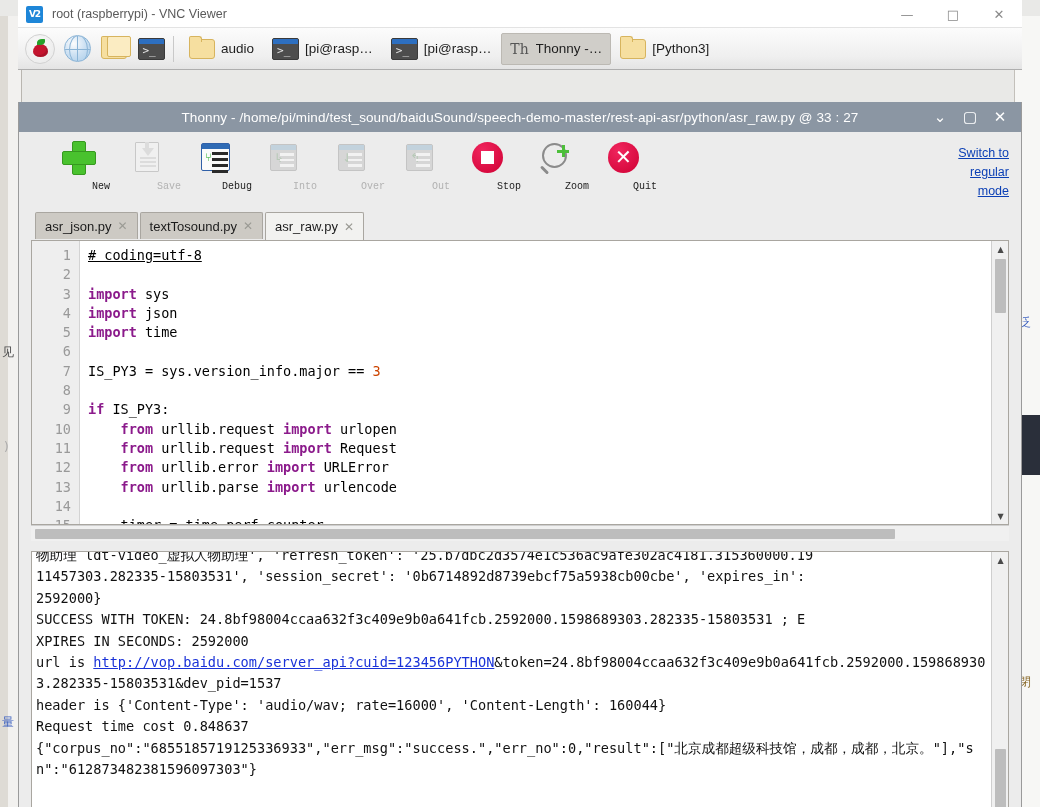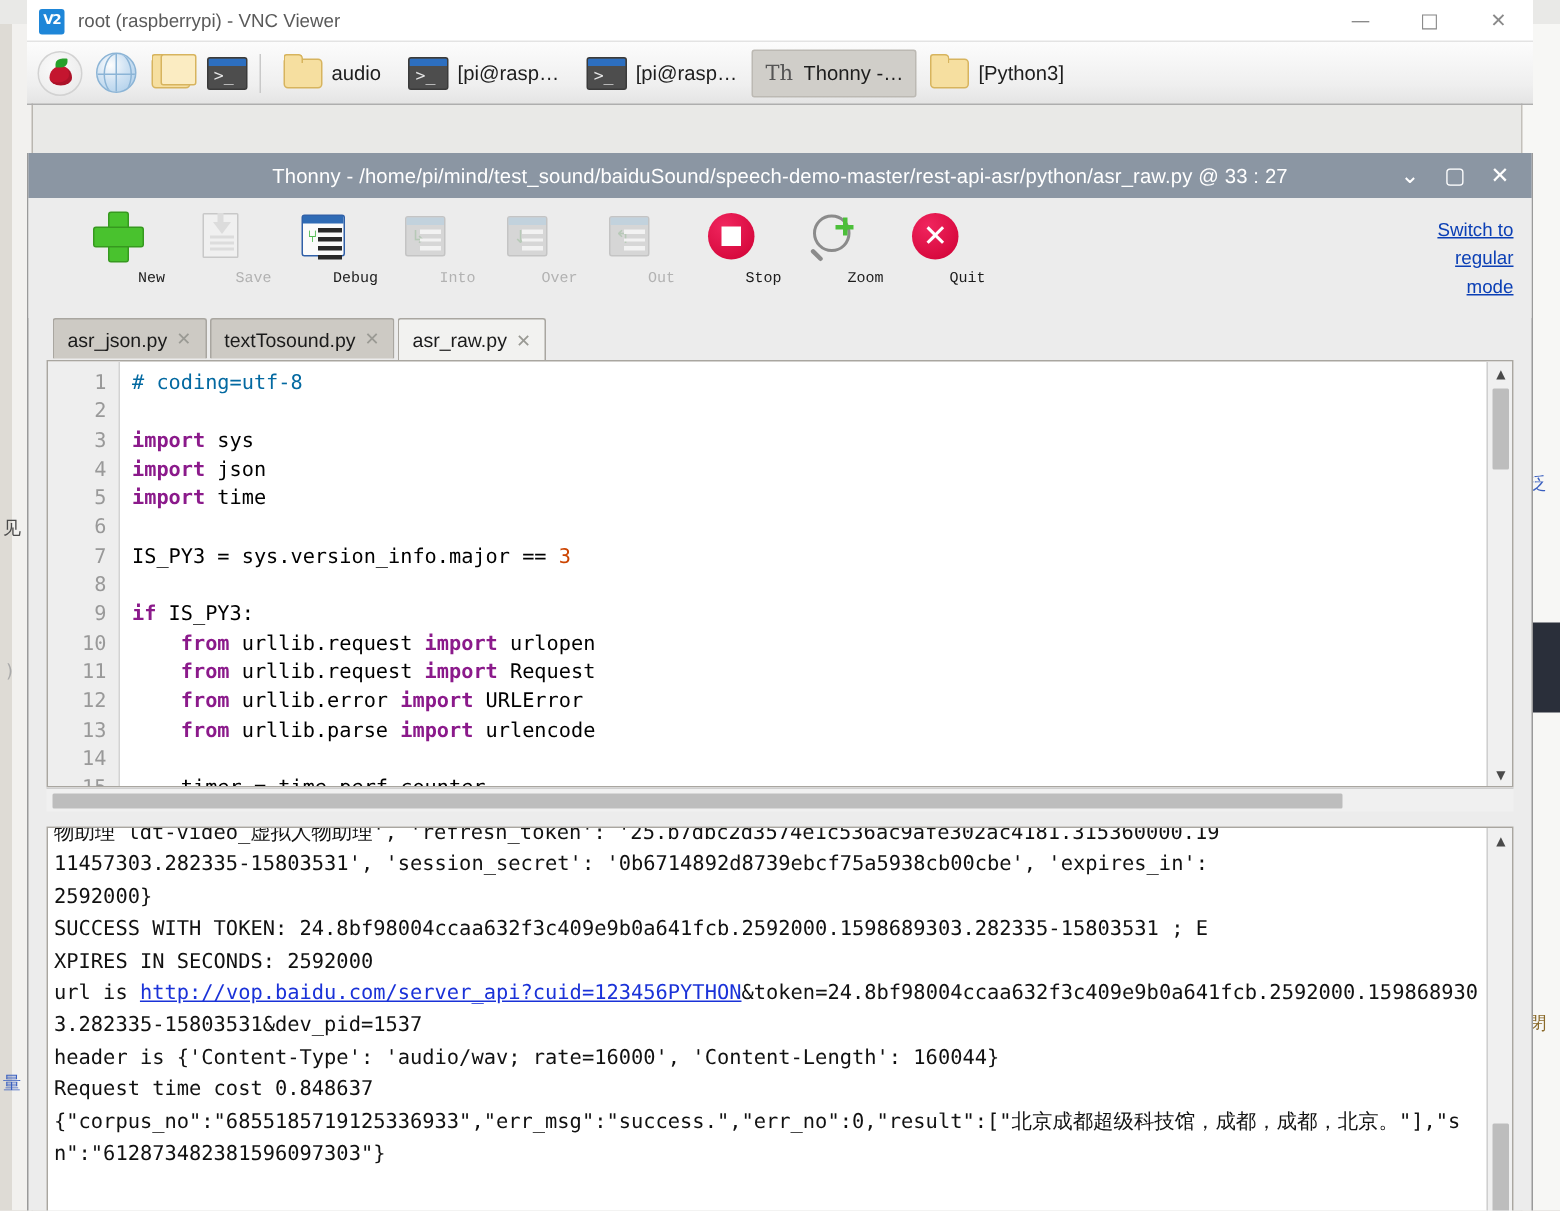--- a/index.html
+++ b/index.html
@@ -340,21 +340,21 @@
   #gutter div{
     font-family:"DejaVu Sans Mono", monospace; font-size:13.5px;
     line-height:19.3px; color:#999; padding-right:8px;
   }
   #code{
     flex:1; padding:5px 0 0 8px; overflow:hidden;
     font-family:"DejaVu Sans Mono", monospace; font-size:13.5px;
     line-height:19.3px; color:#000; white-space:pre;
   }
   .kw{ color:#8b1a8b; font-weight:bold; }
-  .cmt{ color:#0369a1; }
+  .cmt{ color:#000000;text-decoration:underline; }
   .num{ color:#cc4400; }
   
   .vsb{
     width:17px; background:#f0f0f0; border-left:1px solid #cfcfcf;
     position:relative; flex:none;
   }
   .vsb .arr{
     position:absolute; left:0; width:17px; height:16px;
     display:flex;align-items:center;justify-content:center;
     color:#4a4a4a; font-size:8px;

